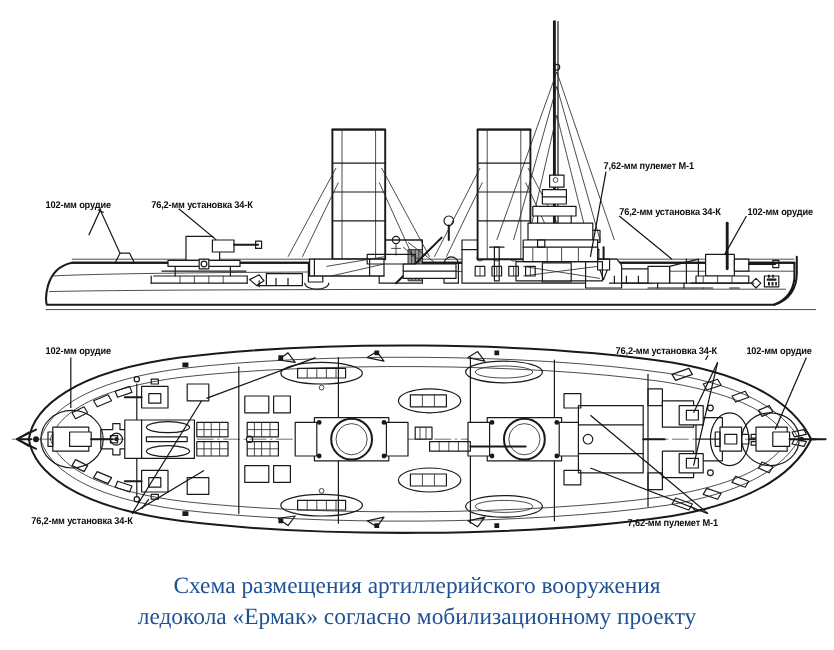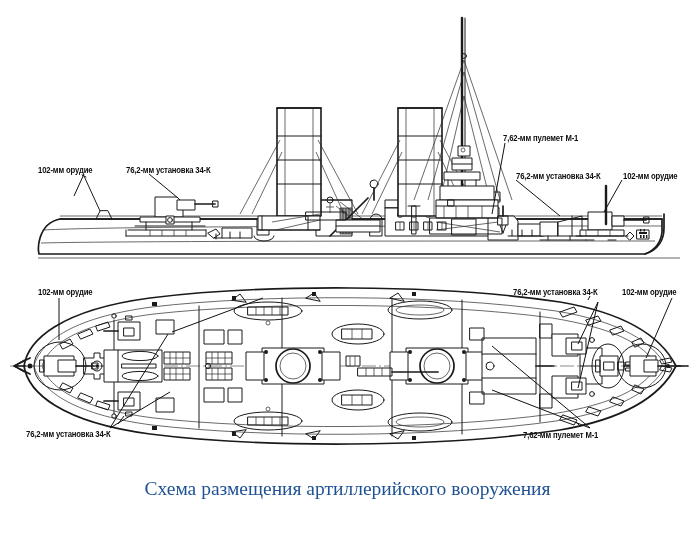--- a/index.html
+++ b/index.html
@@ -453,15 +453,16 @@
   <div class="lbl" style="left:623px;top:172px">102-мм орудие</div>
 
   <div class="lbl" style="left:38px;top:288px">102-мм орудие</div>
   <div class="lbl" style="left:26px;top:430px">76,2-мм установка 34-К</div>
   <div class="lbl" style="left:513px;top:288px">76,2-мм установка 34-К</div>
   <div class="lbl" style="left:622px;top:288px">102-мм орудие</div>
   <div class="lbl" style="left:523px;top:431px">7,62-мм пулемет М-1</div>
 
   <div id="caption">
     <div>Схема размещения артиллерийского вооружения</div>
+    <div>ледокола «Ермак» согласно мобилизационному проекту</div>
   </div>
 
 </div>
 
 </body></html>

